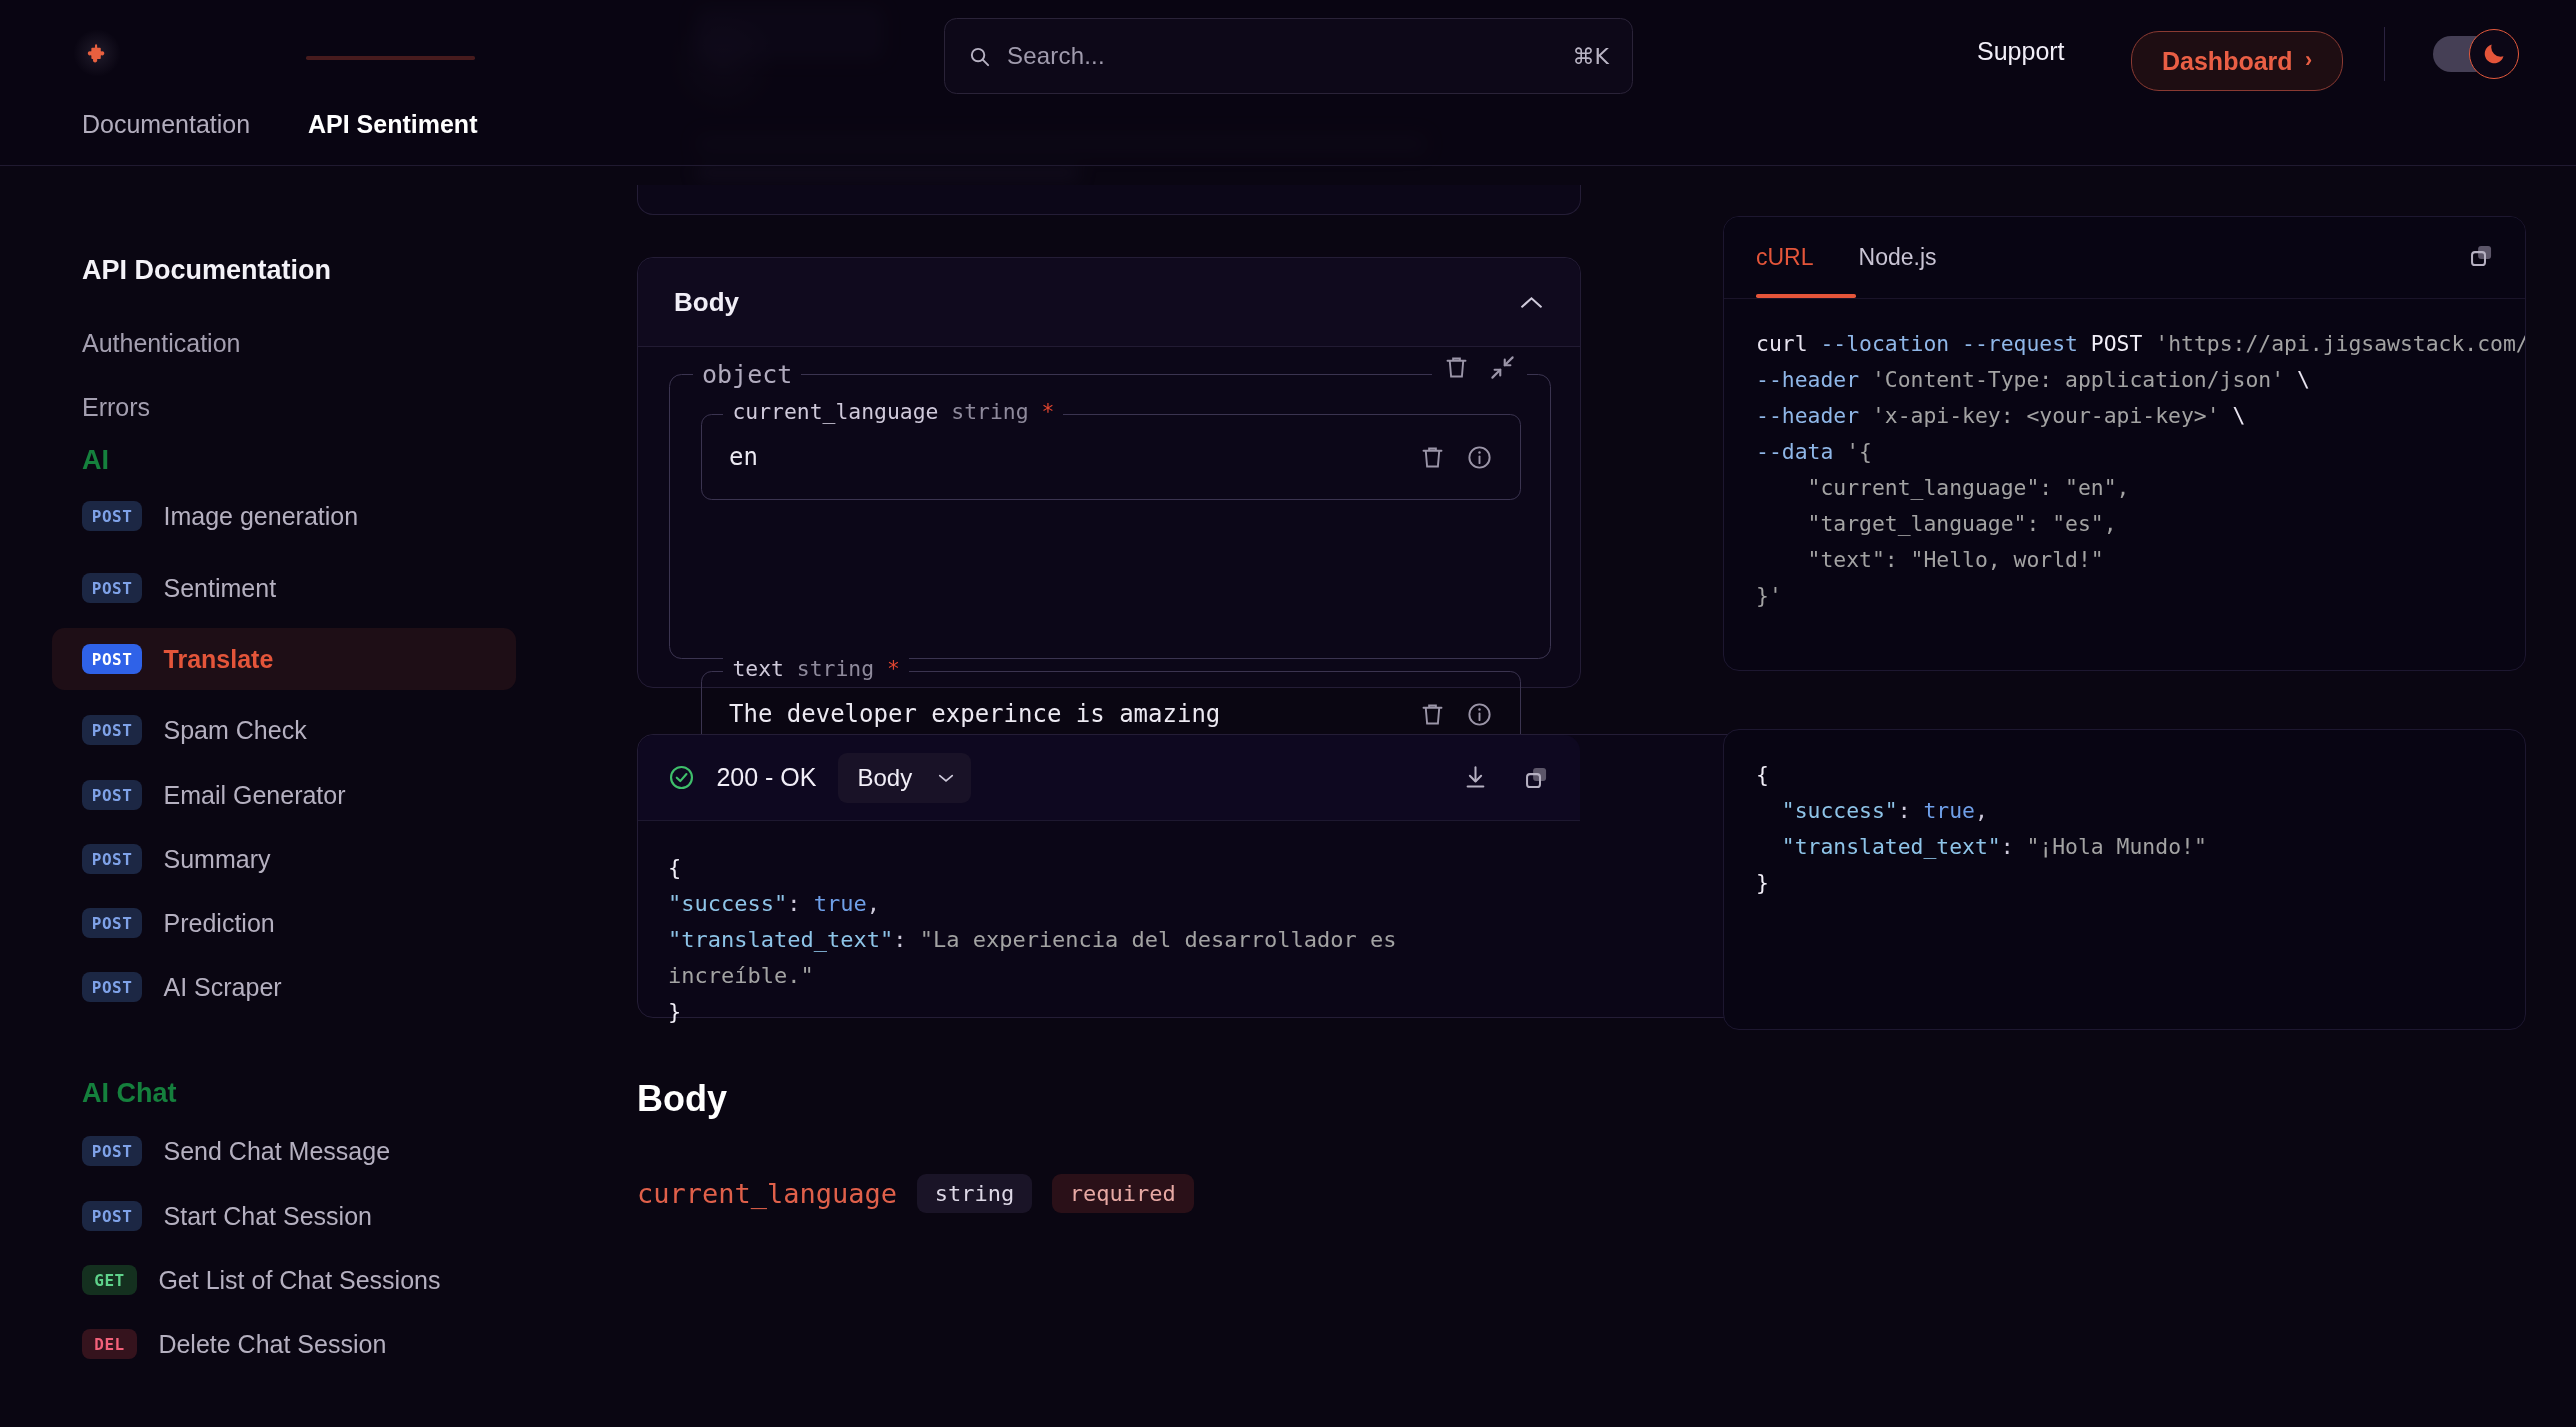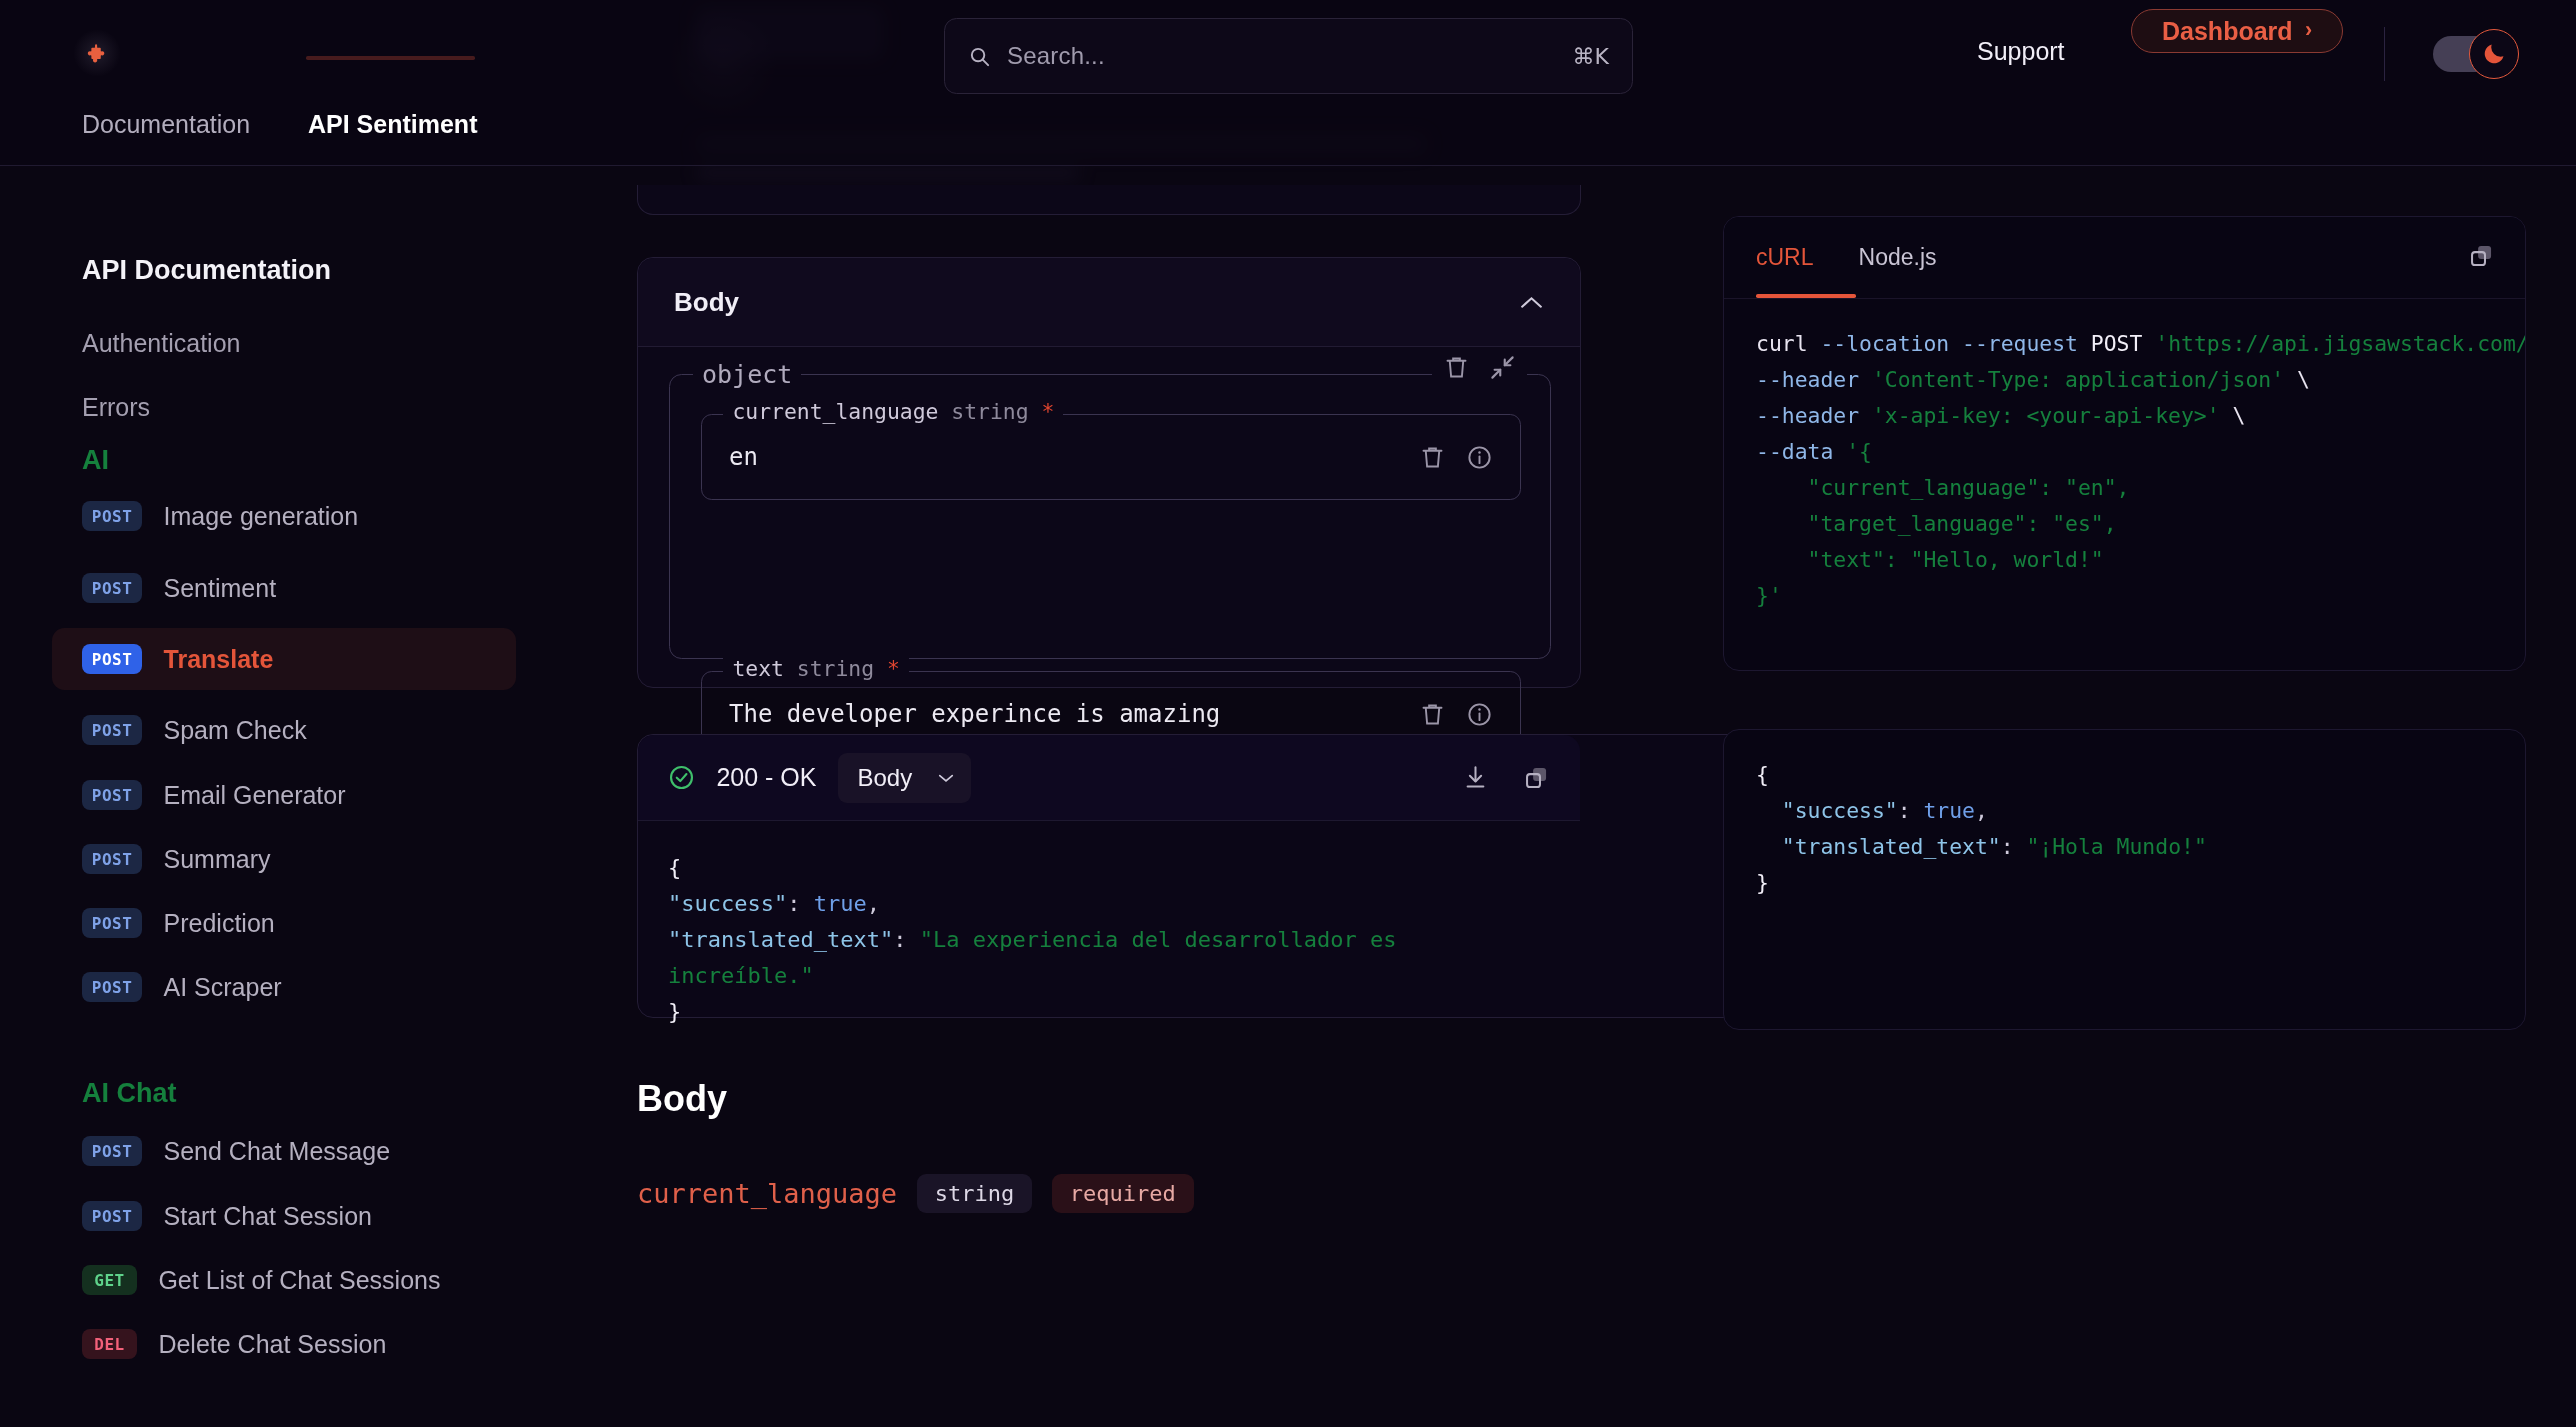--- a/index.html
+++ b/index.html
@@ -51,21 +51,21 @@
   }
   .search-icon { width: 23px; height: 23px; flex: none; }
   .search-ph { color: #a09bad; font-size: 24px; letter-spacing: 0.2px; flex: 1; }
   .search-kbd { color: #b9b4c4; font-size: 22px; font-family: "DejaVu Sans", sans-serif; }
 
   .support-link {
     position: absolute; left: 1977px; top: 37px;
     color: #f1eef7; font-size: 25px;
   }
   .dashboard-btn {
-    position: absolute; left: 2131px; top: 9px; height: 44px;
+    position: absolute; left: 2131px; top: 31px; height: 60px;
     padding: 8px 30px; border-radius: 28px;
     border: 0.9px solid #8a3a32; background: #1e0d12;
     display: flex; align-items: center; gap: 12.5px;
     color: #ea5f45; font-size: 25px; font-weight: 600;
   }
   .dash-chev { font-size: 21.4px; line-height: 1; }
   .hdr-divider {
     position: absolute; left: 2384px; top: 27px; width: 0.9px; height: 54px;
     background: #2b2340;
   }
@@ -273,21 +273,21 @@
   .code-copy { position: absolute; right: 30px; top: 25px; }
 
   .code-body {
     padding: 27px 32px; font-family: "DejaVu Sans Mono", monospace;
     font-size: 21.4px; line-height: 36px; white-space: pre; overflow: hidden;
   }
 
   
   .t-plain { color: #e8e4f0; }
   .t-flag  { color: #8fb7e8; }
-  .t-str   { color: #15803d; }
+  .t-str   { color: #a3a3a3; }
   .t-key   { color: #8ec4e8; }
   .t-bool  { color: #6f9fe8; }
   .t-punc  { color: #cfcadb; }
   .t-white { color: #f2eff8; }
 </style>
 </head>
 <body>
 
 <div class="page">
 

